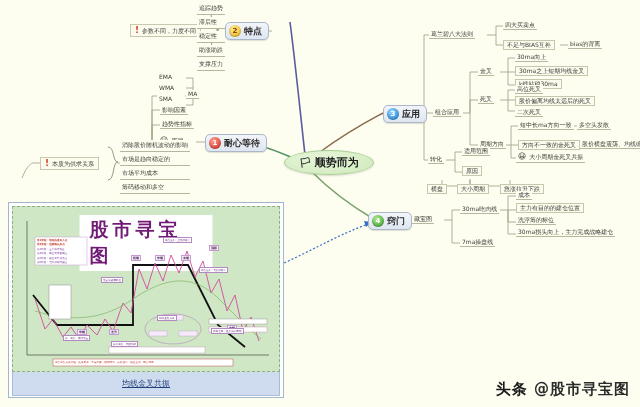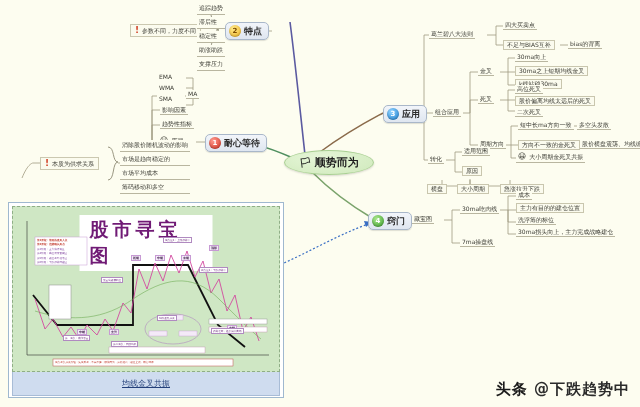--- a/index.html
+++ b/index.html
@@ -333,16 +333,16 @@
       <span class="tbox" style="left:144px;top:108px;">均线金叉共振</span>
       <span class="tbox" style="left:88px;top:70px;">放量突破颈线位</span>
       <span class="tbox" style="left:198px;top:121px;">趋势走坏，逐步减仓离场</span>
       <span class="tnote" style="left:42px;top:153px;color:#c0392b;">买点卖点共振原理：先买后卖，不急不躁；顺势而为，分批建仓；破位止损，耐心等待</span>
     </div>
     <div id="tcap">均线金叉共振</div>
   </div>
 
   <div id="wm">
     <span>头条</span>
-    <span class="at">@下跌趋势中</span>
+    <span class="at">@股市寻宝图</span>
   </div>
 
 </div>
 
 </body></html>

